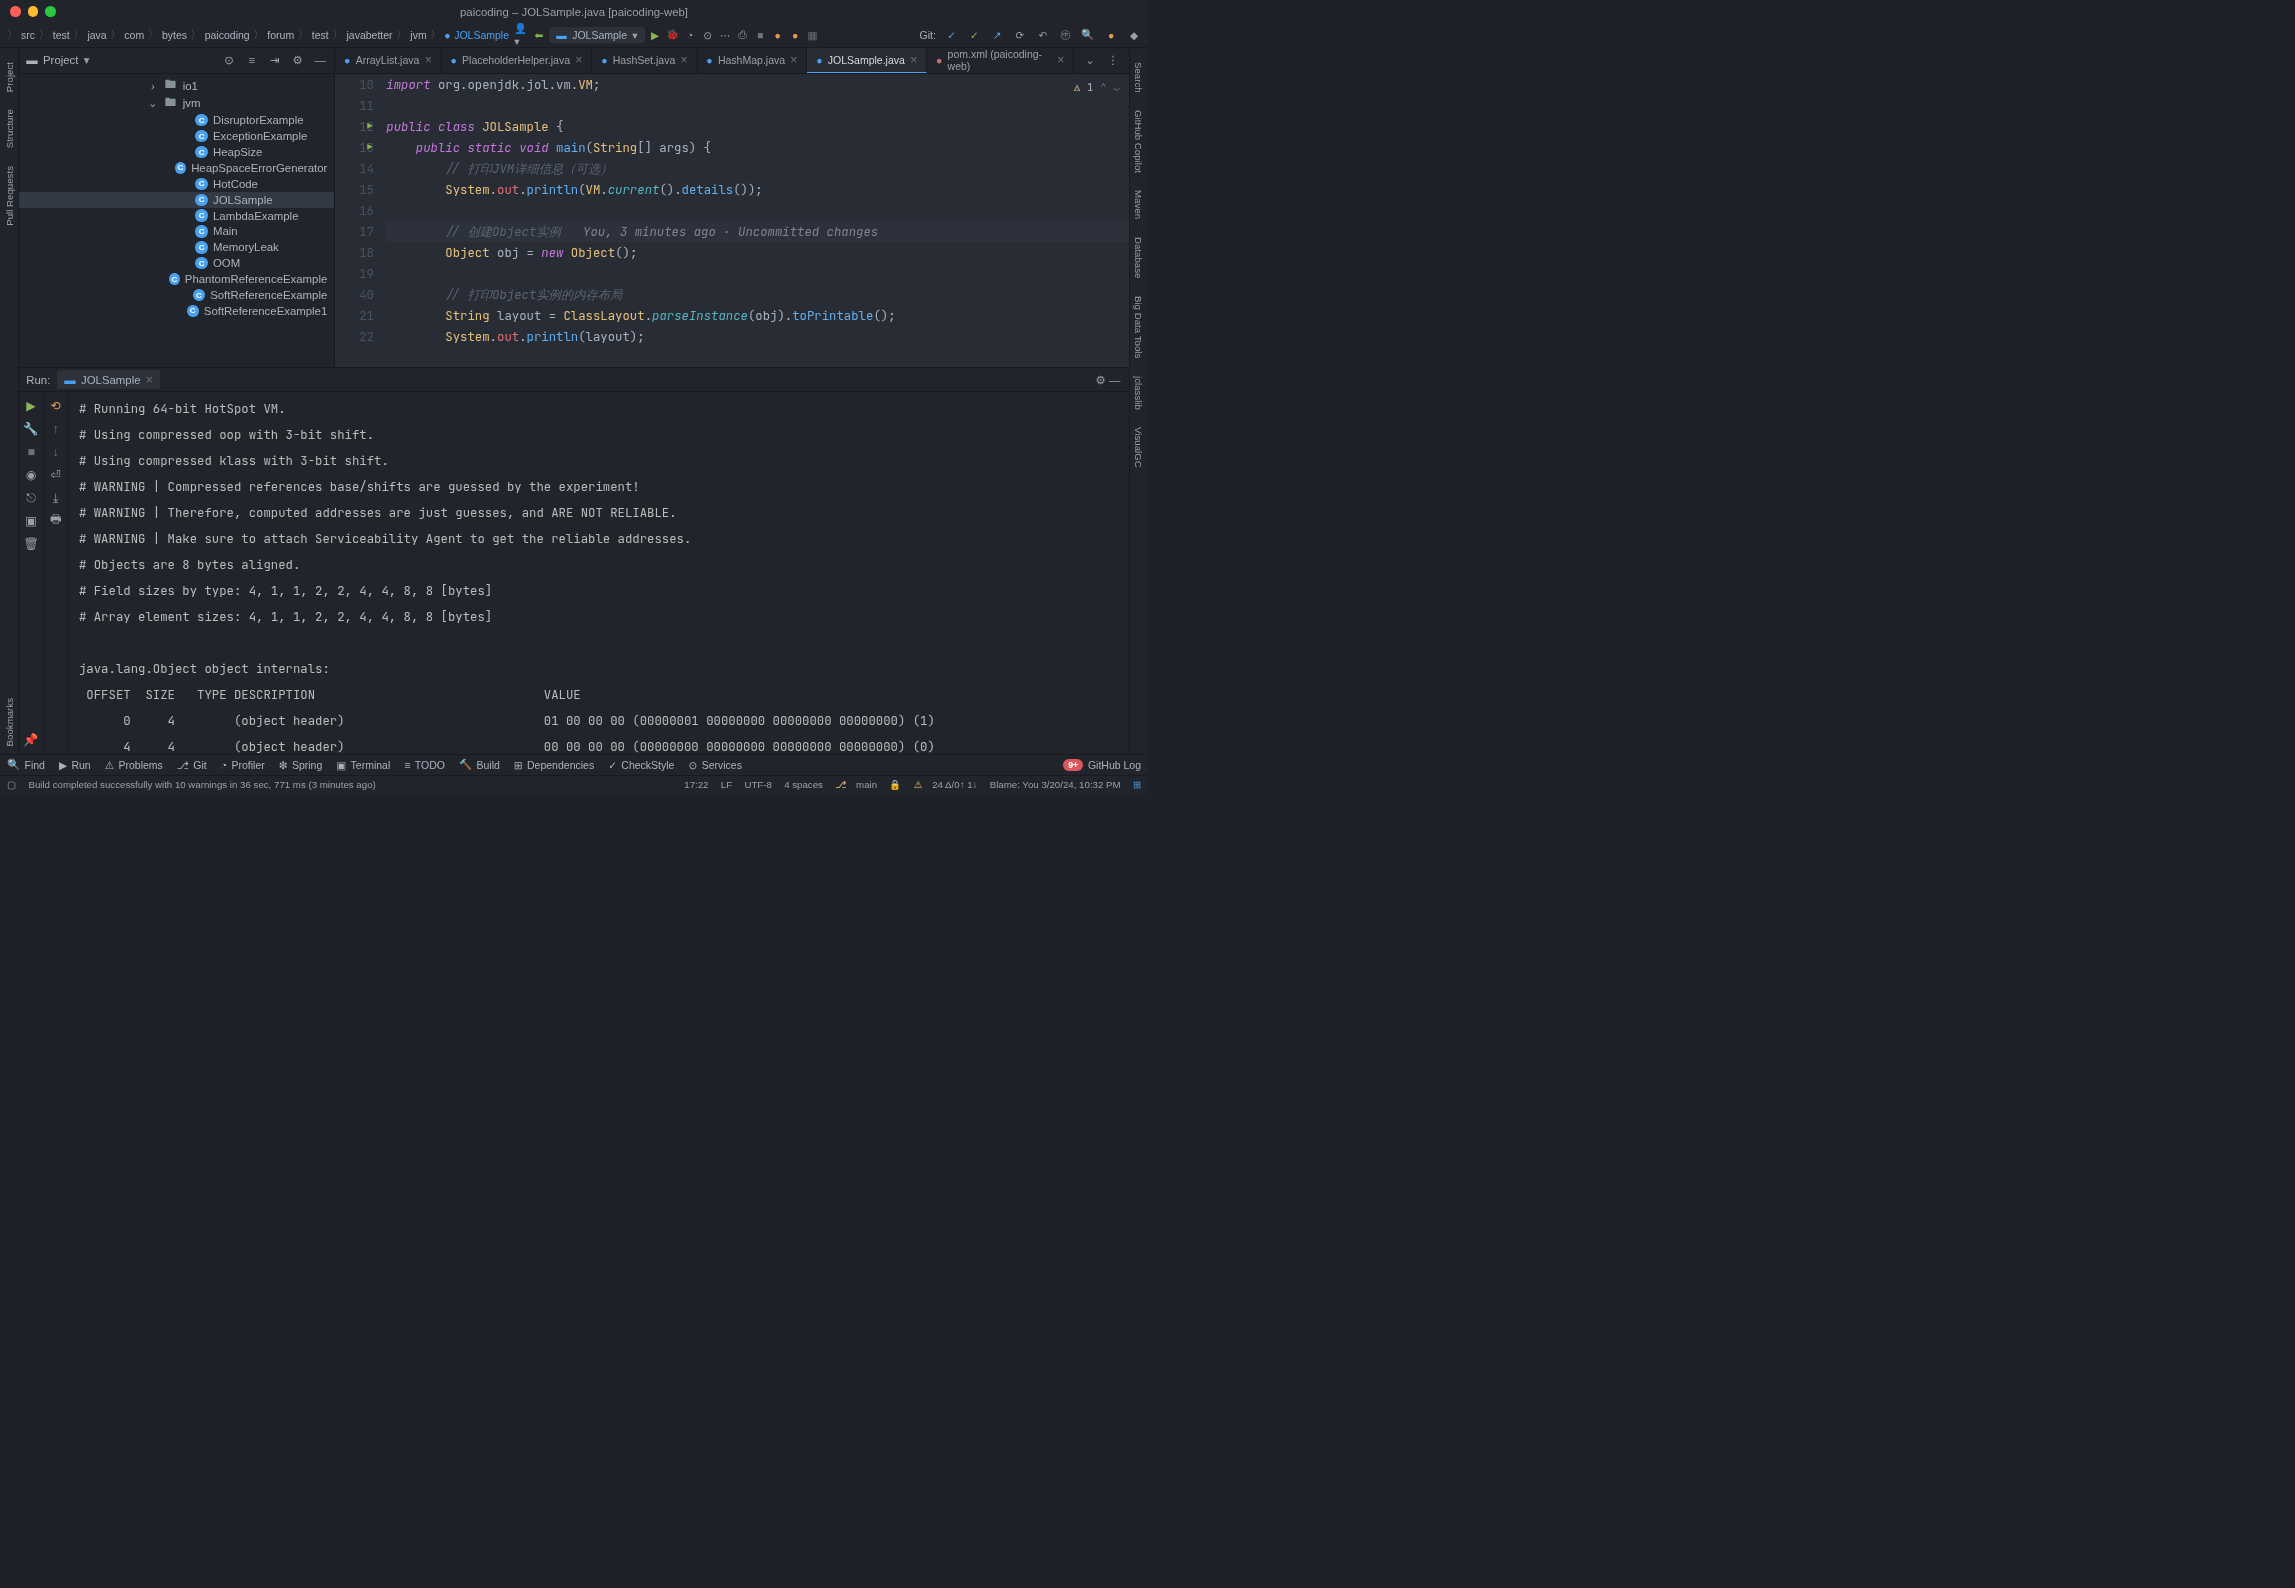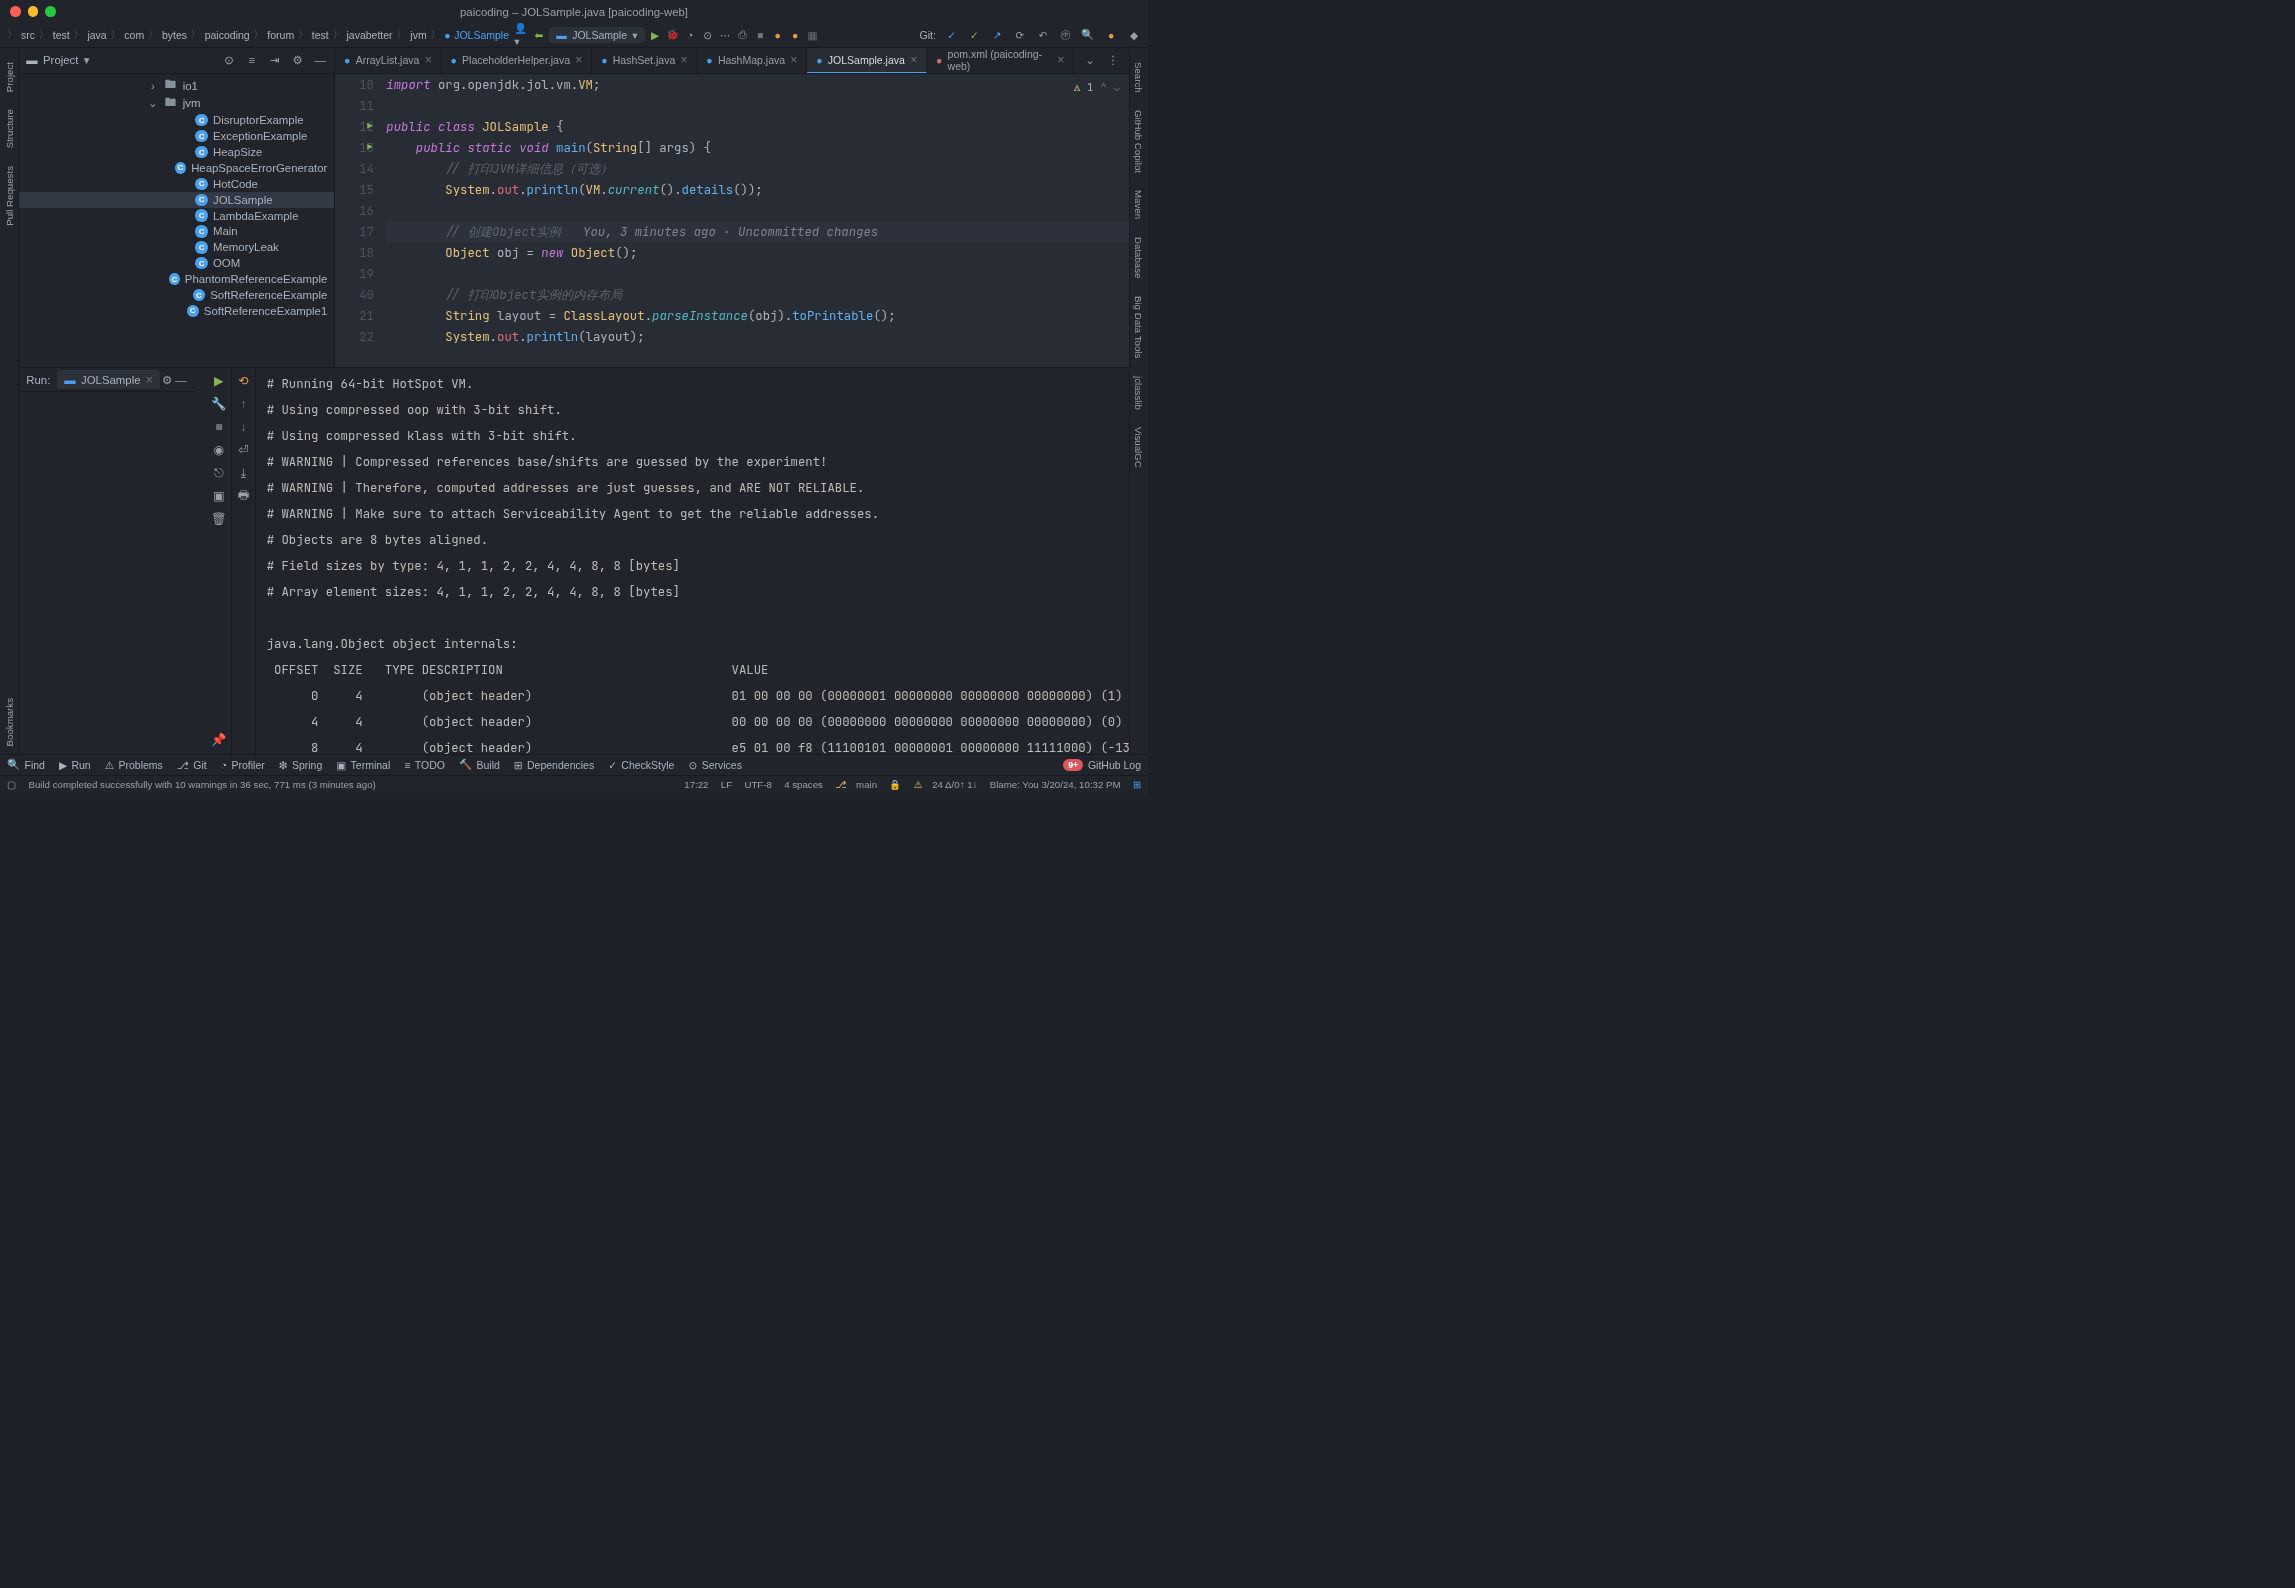--- a/index.html
+++ b/index.html
@@ -169,21 +169,21 @@
 .pn { color: #abb2bf; }
 .op { color: #abb2bf; }
 .inspection { position: absolute; top: 3.5px; right: 8.8px; display: flex; align-items: center; gap: 7px; font-size: 10.5px; }
 .warn-badge { color: #e5c07b; }
 
 .run-panel {
   height: 387px;
   background: #21252b;
   border-top: 0.9px solid #181a1f;
   display: flex;
-  gap: 12px;
+  flex-direction: column;
 }
 .run-header {
   height: 24.6px;
   display: flex;
   align-items: center;
   padding: 0 7px;
   border-bottom: 0.9px solid #181a1f;
 }
 .run-tab { display: flex; align-items: center; gap: 5.3px; background: #2c313a; padding: 2.6px 7px; border-radius: 2.6px 2.6px 0 0; }
 .run-body { flex: 1; display: flex; min-height: 0; }

